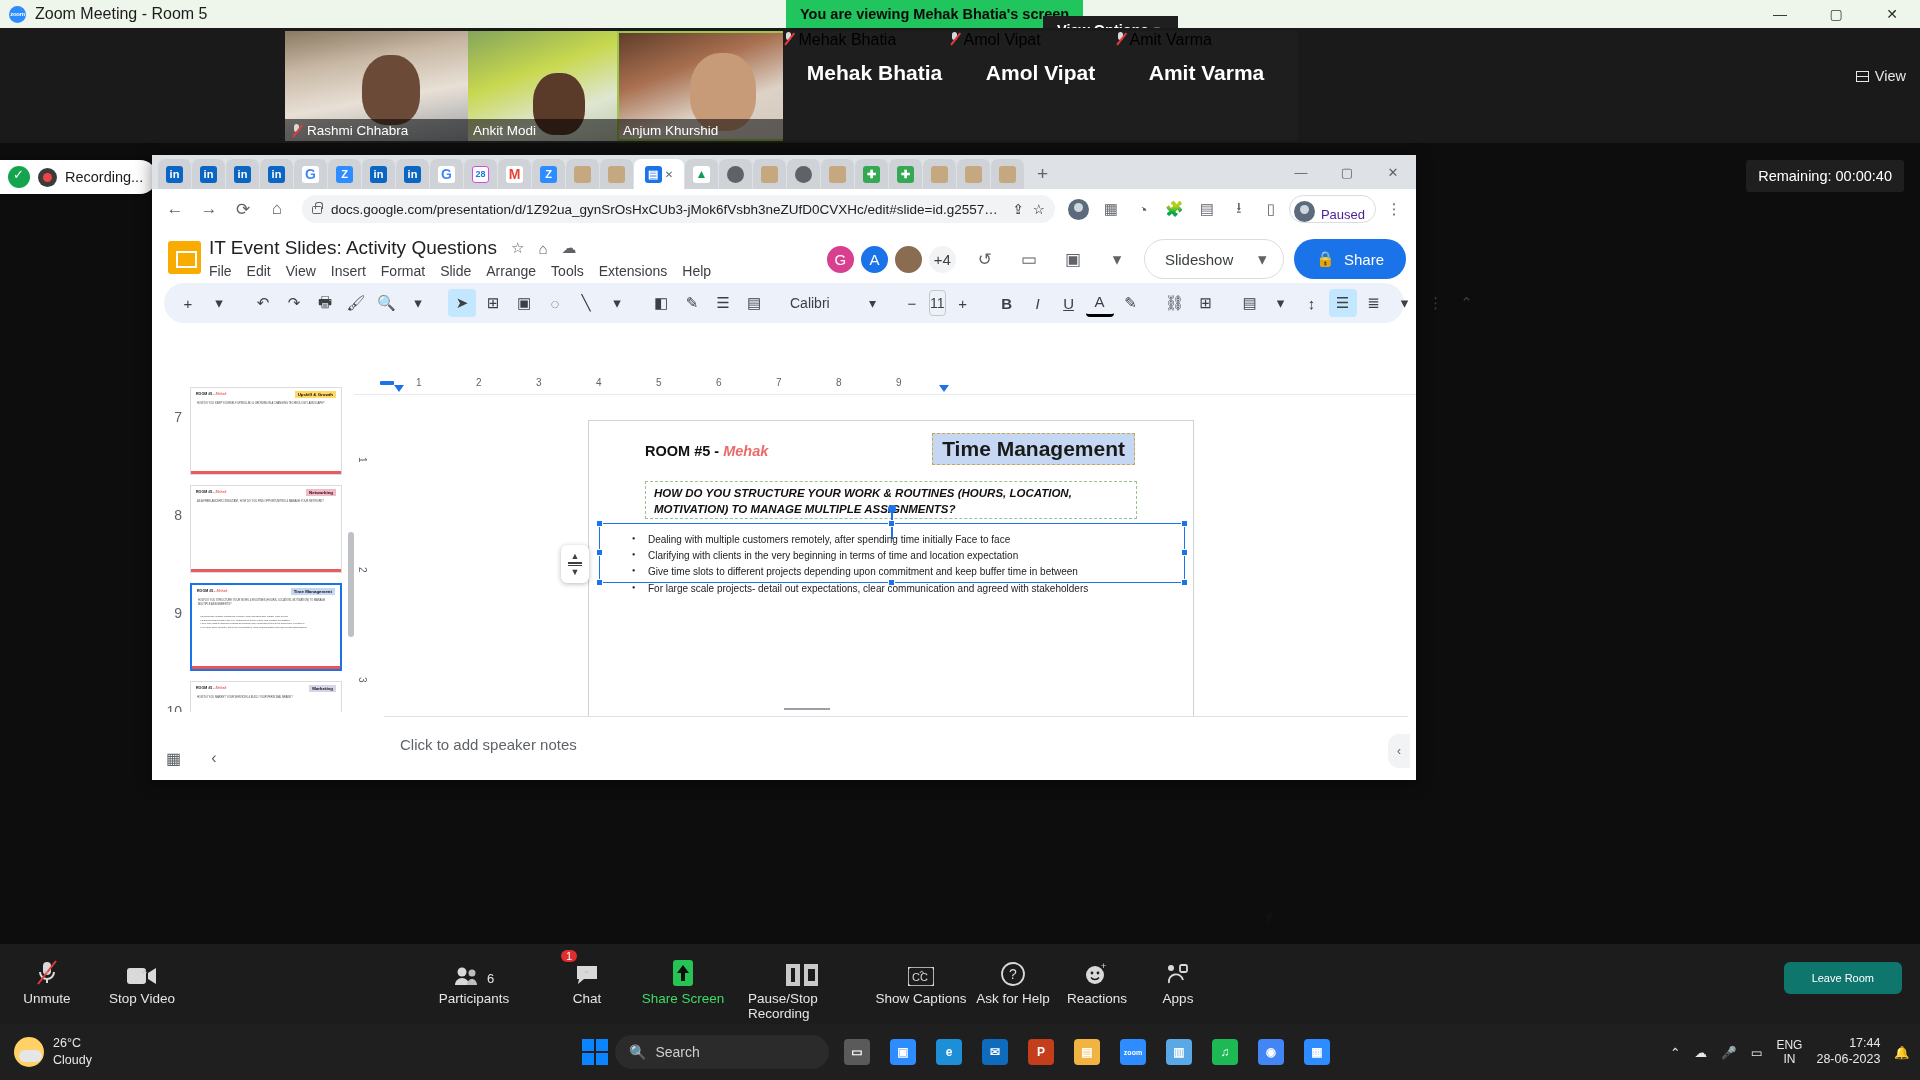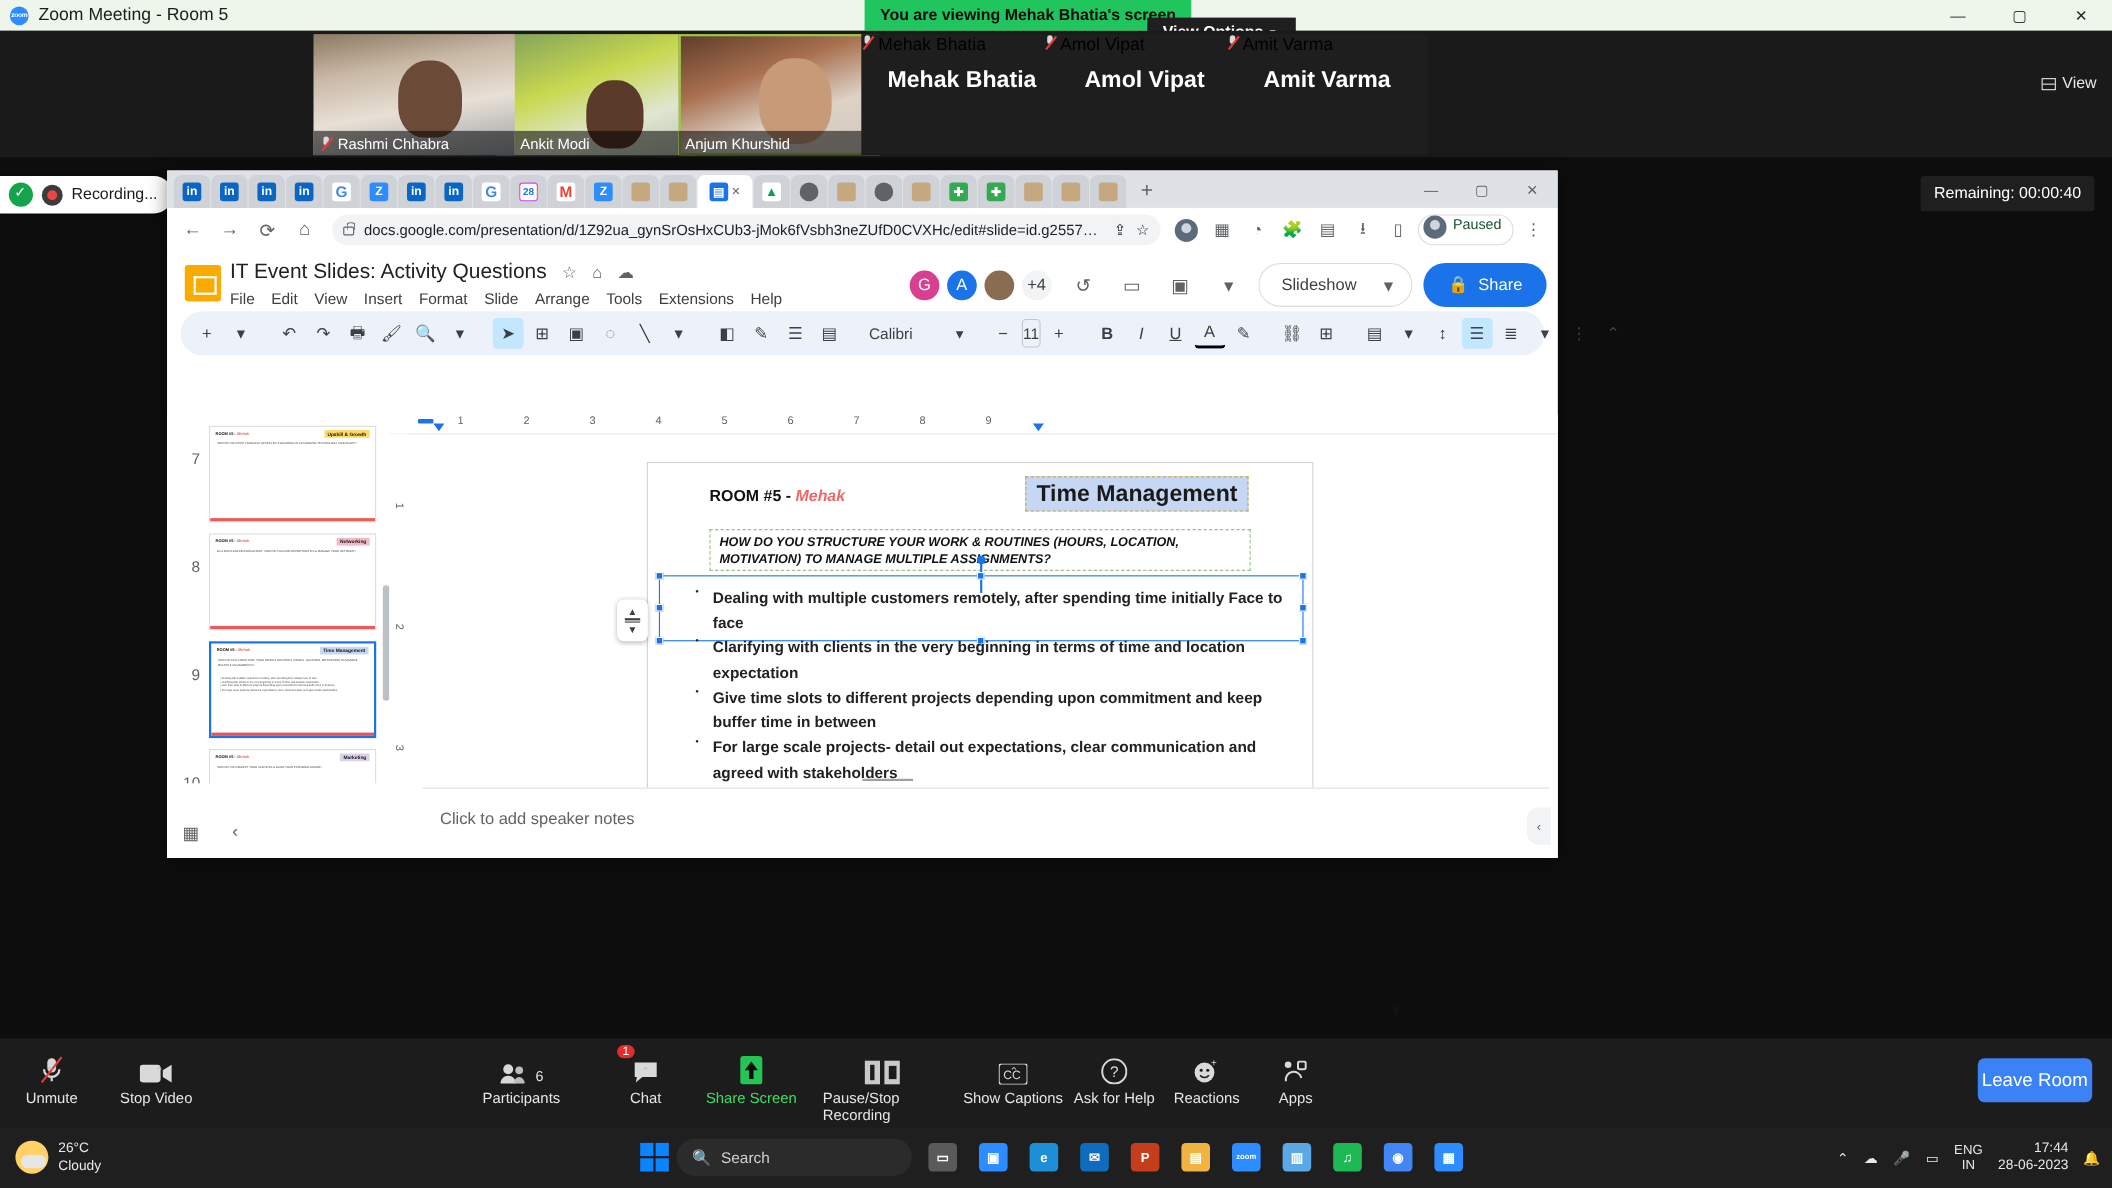--- a/index.html
+++ b/index.html
@@ -131,21 +131,21 @@
   .urlbox {
     flex: 1; height: 28px; background:#f1f3f4; border-radius: 14px; display:flex; align-items:center;
     gap: 9px; padding: 0 10px; font-size: 13.5px; color:#202124; margin: 0 6px;
   }
   .urlbox .lock { width:10px; height:8px; border:1.5px solid #5f6368; border-radius:1.5px; position:relative; margin-top:2px;}
   .urlbox .lock::before{content:'';position:absolute;left:2px;top:-5px;width:6px;height:6px;border:1.5px solid #5f6368;border-bottom:0;border-radius:3px 3px 0 0;}
   .urlbox .urltxt { flex:1; white-space:nowrap; overflow:hidden; }
   .omni-icon { width: 28px; height: 28px; display:flex;align-items:center;justify-content:center;
     color:#5f6368; font-size:15px; }
   .profile-chip { height:28px; border:1px solid #dadce0; border-radius:14px; display:flex;
-    align-items:flex-start; gap:6px; padding: 0 10px 0 4px; font-size: 13px; color: #14532d; }
+    align-items:flex-end; gap:6px; padding: 0 10px 0 4px; font-size: 13px; color: #4c1d95; }
   .avatar-sm { width: 21px; height:21px; border-radius:50%; background:#5b6b7c; position:relative;}
   .avatar-sm::after{content:'';position:absolute;left:6px;top:4px;width:9px;height:9px;border-radius:50%;background:#cfd6dd;}
 
   
   .slides { height: 551px; background:#fff; position: relative; }
   .slides-head { height: 52px; display:flex; align-items:flex-start; padding: 8px 12px 0 12px; }
   .slides-icon { width: 33px; height: 33px; background:#f9ab00; border-radius:3px; position:relative; margin: 4px 8px 0 4px;}
   .slides-icon::after{content:'';position:absolute;left:8px;top:10px;width:17px;height:13px;border:2.5px solid #fff;}
   .doc-title { font-size: 19px; color:#202124; }
   .title-row { display:flex; align-items:center; gap: 14px; }
@@ -198,21 +198,21 @@
     background:#fff; border:1px solid #d0d3d6; }
   .s-room { position:absolute; left: 56px; top: 22px; font-size: 14.5px; font-weight:bold; color:#111;}
   .s-room i { color:#ea6a6a; font-style:italic; }
   .s-title { position:absolute; right: 58px; top: 12px; background:#c5d7f2; font-size: 21px;
     font-weight:bold; color:#1a1a1a; padding: 3px 9px; border: 1px dashed #c9a84c;}
   .s-qbox { position:absolute; left: 56px; right: 56px; top: 60px; height: 38px;
     border: 1px dashed #9dbf8e; padding: 4px 8px; }
   .s-q { font-size: 11.5px; font-style: italic; font-weight: 600; color:#111; line-height: 1.38; }
   .s-bbox { position:absolute; left: 10px; right: 8px; top: 102px; height: 60px;
     border: 1.5px solid #1a73e8; padding: 8px 10px 0 32px; }
-  .s-bullet { font-size: 14px; color:#222; line-height: 1.62; position: relative; padding-left: 16px; font-weight: bold; }
+  .s-bullet { font-size: 10px; color:#222; line-height: 1.62; position: relative; padding-left: 16px; }
   .s-bullet::before { content:'●'; position:absolute; left: 0; font-size: 5.5px; top: 2px; }
   .handle { position:absolute; width: 7px; height:7px; background:#1a73e8; border:1px solid #fff; }
   .s-redbar { position:absolute; left:0; bottom: 0; width: 100%; height: 9px; background:#ef5350; }
   .anchor-line { position:absolute; left: 50%; top: 88px; width: 1.5px; height: 30px; background:#1a73e8;}
   .anchor-dot { position:absolute; left: 50%; top: 84px; width: 8px; height: 8px; border-radius:50%;
     background:#1a73e8; margin-left: -3px; }
   .spin-ctrl { position:absolute; left: -28px; top: 124px; width: 28px; height: 38px; background:#fff;
     border-radius: 6px; box-shadow: 0 1px 5px rgba(0,0,0,.28); display:flex; flex-direction:column;
     align-items:center; justify-content:center; gap: 1px; color:#3c4043; font-size:9px; }
   .spin-ctrl .bar { width: 14px; height:1.4px; background:#3c4043; }
@@ -228,22 +228,22 @@
   .collapse-right { position:absolute; right: 6px; bottom: 12px; width: 22px; height: 34px;
     background:#f1f3f4; border-radius: 11px 0 0 11px; display:flex;align-items:center;justify-content:center;
     color:#5f6368; font-size: 12px; }
 
   
   .zoombar { position: absolute; left:0; bottom: 56px; width: 1920px; height: 80px; background:#1c1c1c; }
   .zc { position:absolute; top: 8px; display:flex; flex-direction:column; align-items:center;
     gap: 5px; color:#e6e6e6; font-size: 13.5px; width: 110px; margin-left: -55px; }
   .zc .gi { height: 34px; display:flex; align-items:flex-end; justify-content:center; gap:4px; }
   .zc.green { color:#3ddc64; }
-  .leave { position:absolute; right: 18px; top: 18px; background:#3b82f6; color:#fff; font-size:17px;
-    border-radius: 6px; padding: 10px 4px; }
+  .leave { position:absolute; right: 18px; top: 18px; background:#0f766e; color:#fff; font-size:11px;
+    border-radius: 6px; padding: 10px 28px; }
   .badge { position:absolute; top: -4px; right: -8px; background:#e02d2d; color:#fff; font-size: 11px;
     border-radius: 9px; padding: 1px 6px; }
 
   
   .taskbar { position:absolute; left:0; bottom:0; width:1920px; height:56px; background:#1f1f1f;
     display:flex; align-items:center; }
   .weather { display:flex; align-items:center; gap:9px; padding-left:14px; width: 220px; color:#e8e8e8; }
   .weather .ico { width:30px; height:30px; border-radius:50%; background:#ffd166; position:relative; }
   .weather .ico::after{content:'';position:absolute;left:5px;top:13px;width:23px;height:12px;border-radius:8px;background:#e6e6e6;}
   .weather .txt { font-size: 12.5px; line-height: 1.35; }

